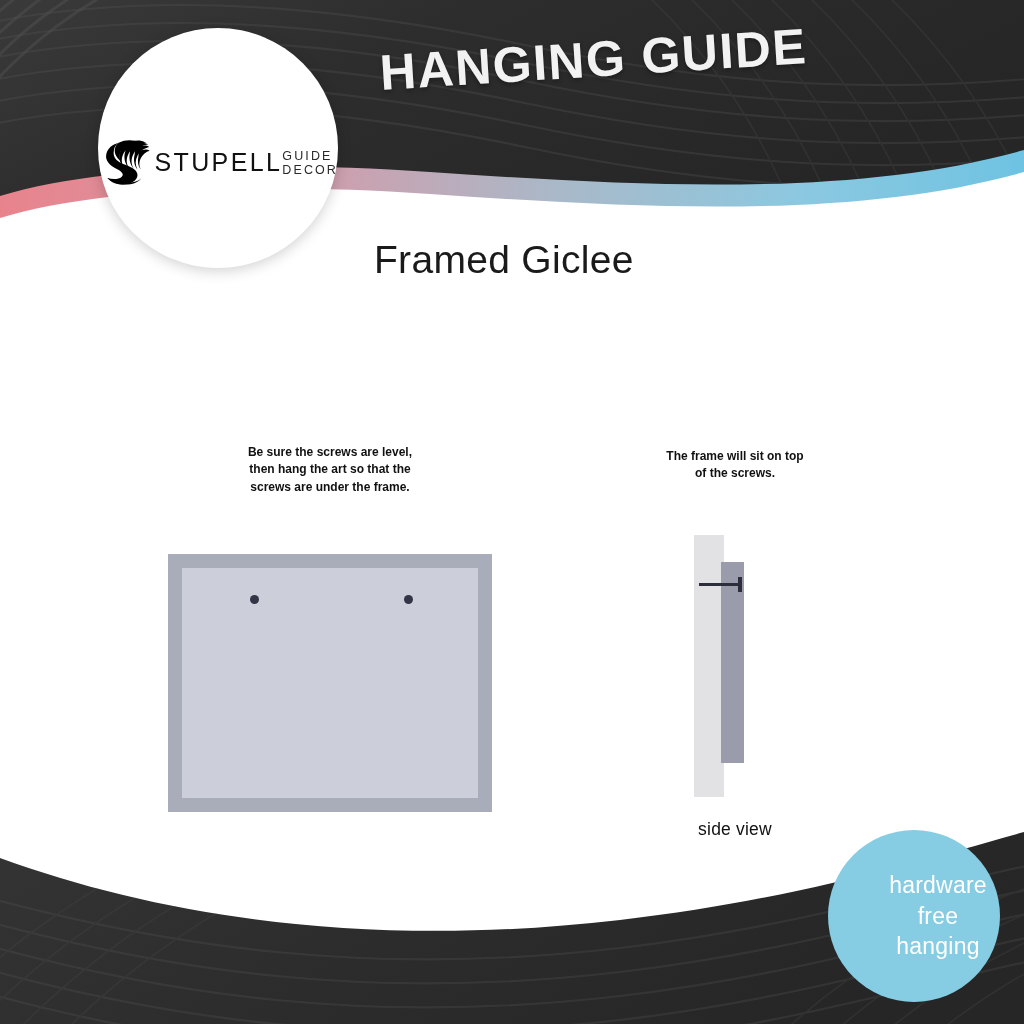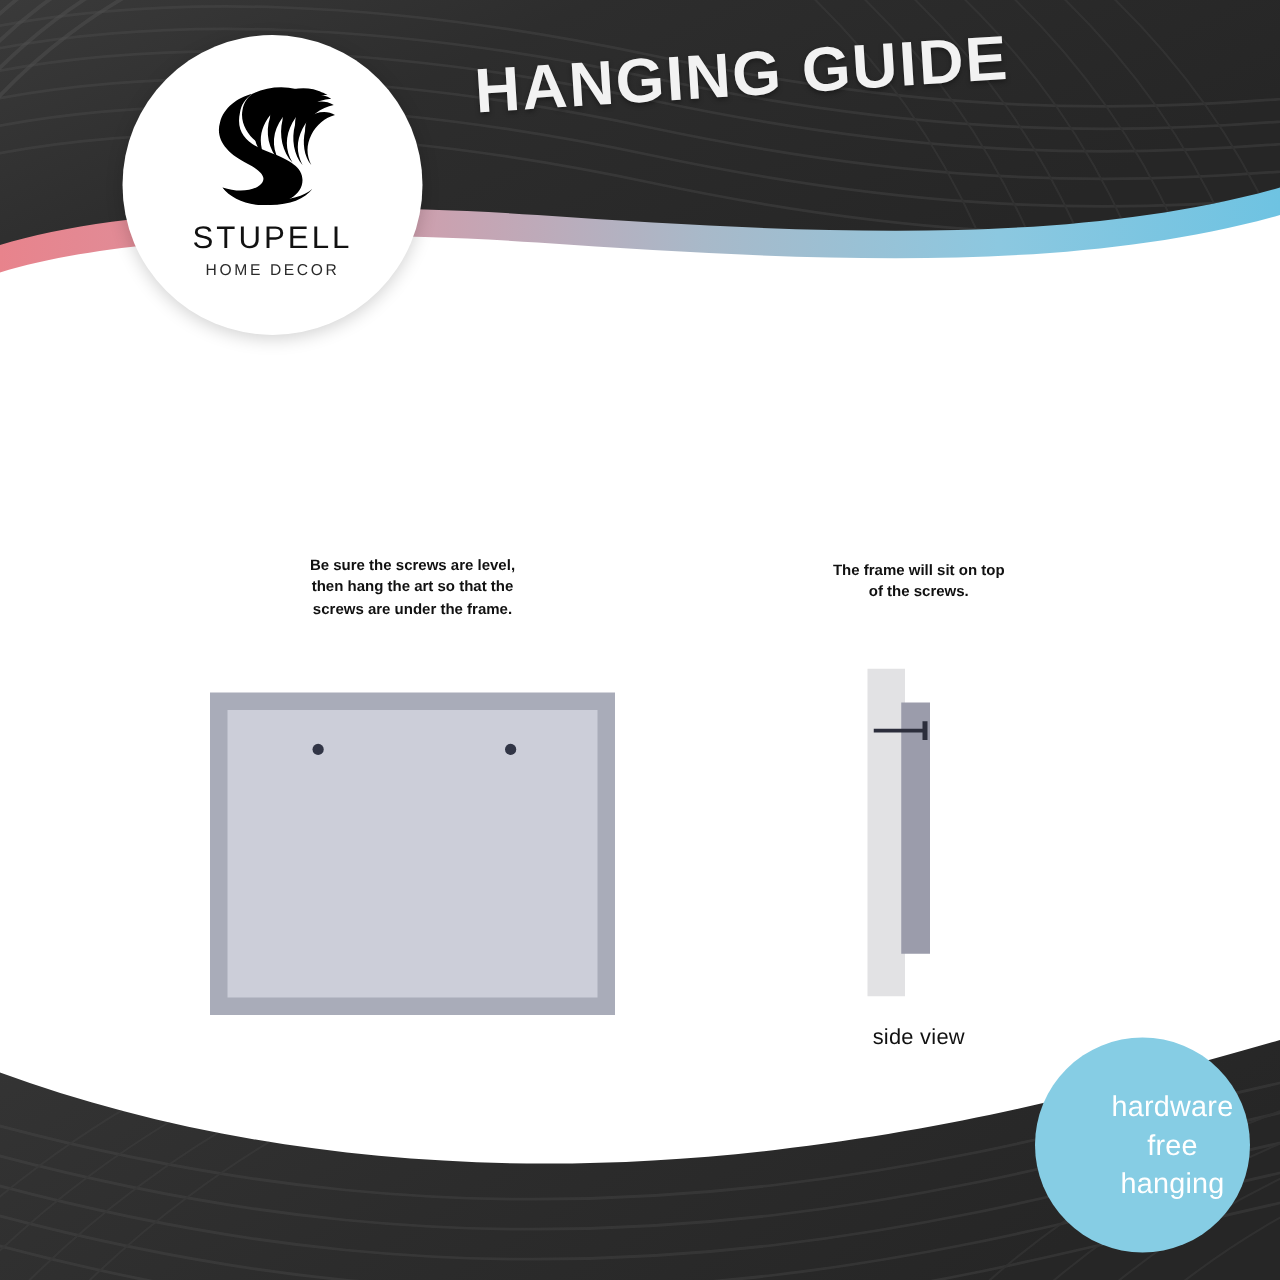--- a/index.html
+++ b/index.html
@@ -17,21 +17,21 @@
   .top-wave-wrap { position:absolute; left:0; top:0; width:1024px; height:240px; }
   .bottom-wave-wrap { position:absolute; left:0; bottom:0; width:1024px; height:200px; }
 
   
   .logo-badge {
     position:absolute; left:98px; top:28px;
     width:240px; height:240px;
     border-radius:50%;
     background:#ffffff;
     box-shadow:0 3px 14px rgba(0,0,0,0.18);
-    display:flex; flex-direction:column;
+    display:flex; flex-direction:row;
     align-items:center; justify-content:flex-start;
     padding-top:26px;
     z-index:12;
   }
   .logo-mark { width:120px; height:120px; display:block; }
   .logo-name {
     font-size:25px; letter-spacing:2.4px;
     color:#111; font-weight:400; margin-top:2px;
     font-family:"Liberation Sans", sans-serif;
   }
@@ -262,25 +262,26 @@
         <path d="M80,34 C89,27 101,25 109,30 C99,32 89,39 84,49
                  C79,59 79,68 84,78 C77,70 75,57 78,46 C78,42 79,37 80,34 Z"></path>
         <path d="M88,40 C95,35 104,34 110,38 C102,40 95,46 91,54
                  C87,62 87,70 91,78 C85,71 84,60 86,51 C86,47 87,43 88,40 Z"></path>
 
         <path d="M20,96 C28,104 42,110 58,110 C74,110 86,105 92,97
                  C84,104 70,107 56,106 C42,105 29,102 20,96 Z"></path>
       </g>
     </svg>
     <div class="logo-name">STUPELL</div>
-    <div class="logo-sub">HOME DECOR</div>
+    <div class="logo-sub">GUIDE DECOR</div>
   </div>
 
   <div class="header-title">HANGING GUIDE</div>
 
+  <div class="product-type">Framed Giclee</div>
 
 
   <div class="diagram-left">
     <div class="dg-caption">
       <div>Be sure the screws are level,</div>
       <div>then hang the art so that the</div>
       <div>screws are under the frame.</div>
     </div>
 
     <div class="front-art">

